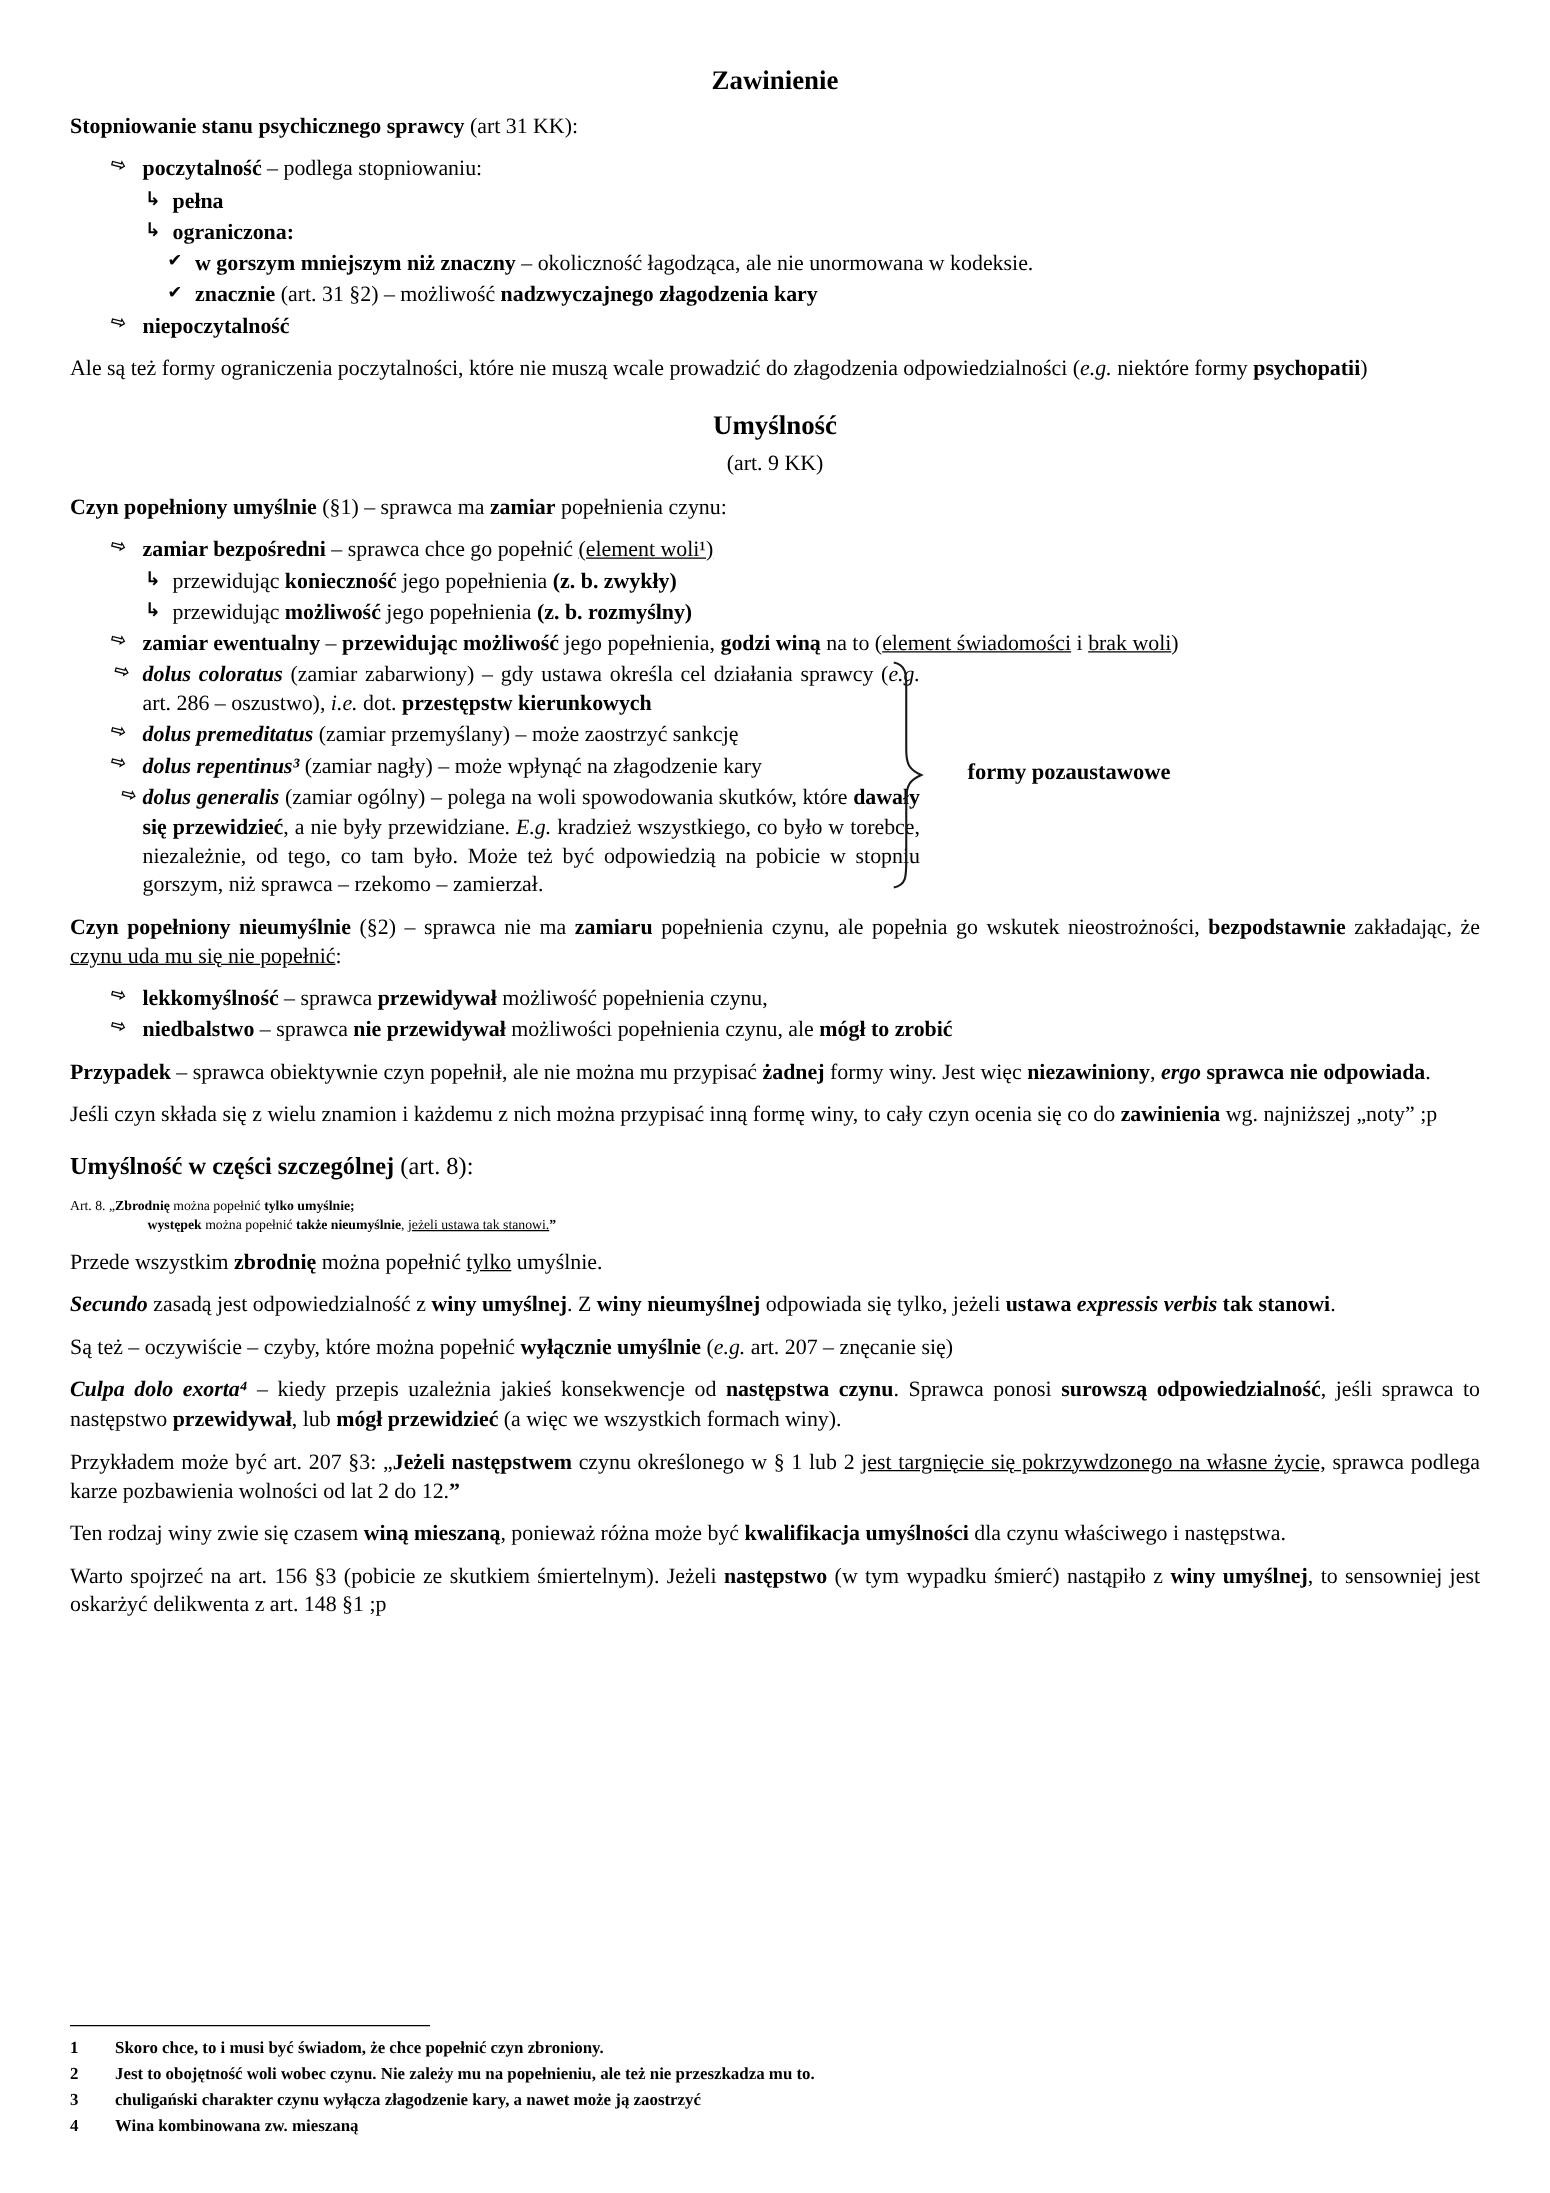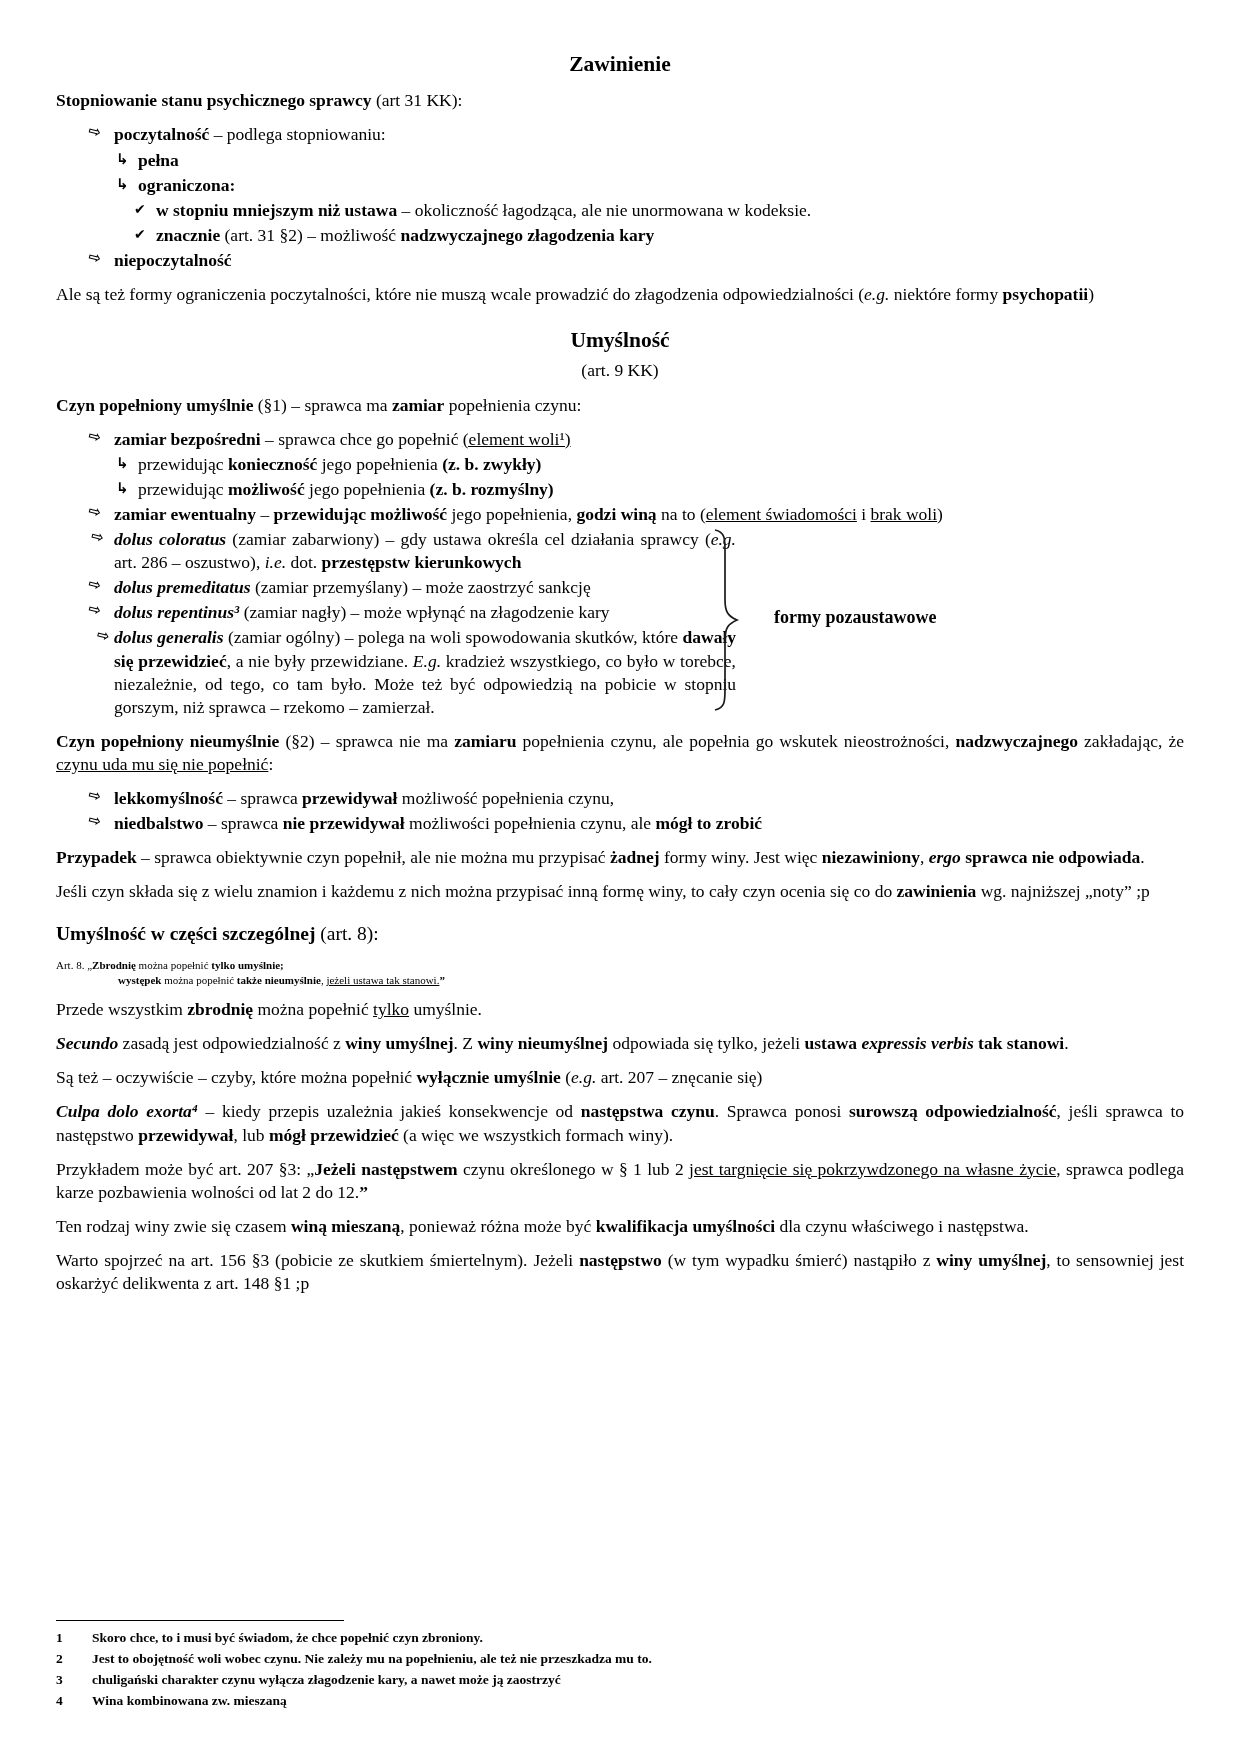--- a/index.html
+++ b/index.html
@@ -65,21 +65,21 @@
       <div class="li l2">
         <span class="marker m2">↳</span>
         <span class="li-text"><span class="b">pełna</span></span>
       </div>
       <div class="li l2">
         <span class="marker m2">↳</span>
         <span class="li-text"><span class="b">ograniczona:</span></span>
       </div>
       <div class="li l3">
         <span class="marker m3">✔</span>
-        <span class="li-text"><span class="b">w stopniu mniejszym niż ustawa</span> – okoliczność łagodząca, ale nie unormowana w kodeksie.</span>
+        <span class="li-text"><span class="b">w gorszym mniejszym niż znaczny</span> – okoliczność łagodząca, ale nie unormowana w kodeksie.</span>
       </div>
       <div class="li l3">
         <span class="marker m3">✔</span>
         <span class="li-text"><span class="b">znacznie</span> (art. 31 §2) – możliwość <span class="b">nadzwyczajnego złagodzenia kary</span></span>
       </div>
       <div class="li l1">
         <span class="marker m1">⇨</span>
         <span class="li-text"><span class="b">niepoczytalność</span></span>
       </div>
     </div>
@@ -128,21 +128,21 @@
         <span class="li-text"><span class="b i">dolus generalis</span> (zamiar ogólny) – polega na woli spowodowania skutków, które <span class="b">dawały się przewidzieć</span>, a nie były przewidziane. <span class="i">E.g.</span> kradzież wszystkiego, co było w torebce, niezależnie, od tego, co tam było. Może też być odpowiedzią na pobicie w stopniu gorszym, niż sprawca – rzekomo – zamierzał.</span>
       </div>
       <div class="brace">
         <svg width="28" height="184" viewBox="0 0 28 184">
           <path d="M3 2 C13 4 13 11 13 23 L13 72 C13 84 16 88 25 92 C16 96 13 100 13 112 L13 161 C13 173 13 180 3 182" fill="none" stroke="#1a1a1a" stroke-width="1.7"></path>
         </svg>
       </div>
       <div class="brace-label">formy pozaustawowe</div>
     </div>
 
-    <p class="para"><span class="b">Czyn popełniony nieumyślnie</span> (§2) – sprawca nie ma <span class="b">zamiaru</span> popełnienia czynu, ale popełnia go wskutek nieostrożności, <span class="b">nadzwyczajnego</span> zakładając, że <span class="u">czynu uda mu się nie popełnić</span>:</p>
+    <p class="para"><span class="b">Czyn popełniony nieumyślnie</span> (§2) – sprawca nie ma <span class="b">zamiaru</span> popełnienia czynu, ale popełnia go wskutek nieostrożności, <span class="b">bezpodstawnie</span> zakładając, że <span class="u">czynu uda mu się nie popełnić</span>:</p>
 
     <div class="list">
       <div class="li l1">
         <span class="marker m1">⇨</span>
         <span class="li-text"><span class="b">lekkomyślność</span> – sprawca <span class="b">przewidywał</span> możliwość popełnienia czynu,</span>
       </div>
       <div class="li l1">
         <span class="marker m1">⇨</span>
         <span class="li-text"><span class="b">niedbalstwo</span> – sprawca <span class="b">nie przewidywał</span> możliwości popełnienia czynu, ale <span class="b">mógł to zrobić</span></span>
       </div>

